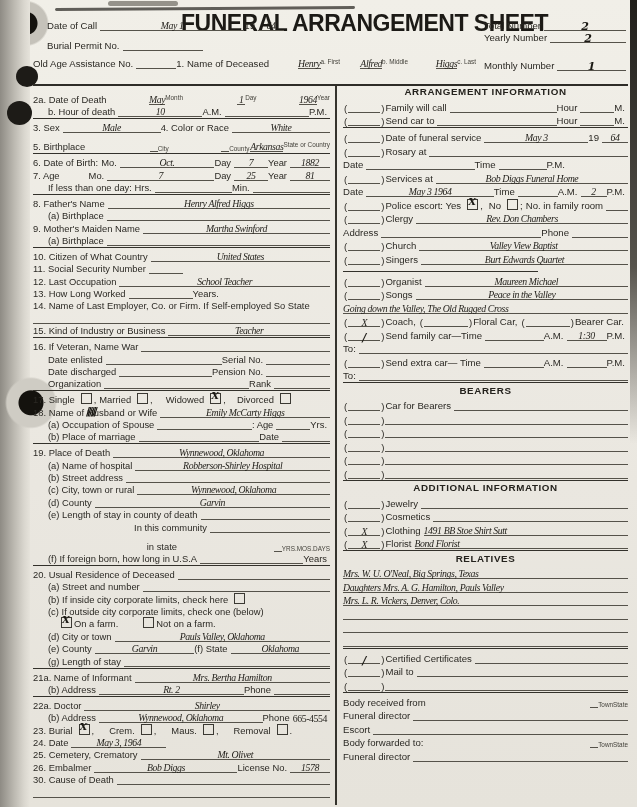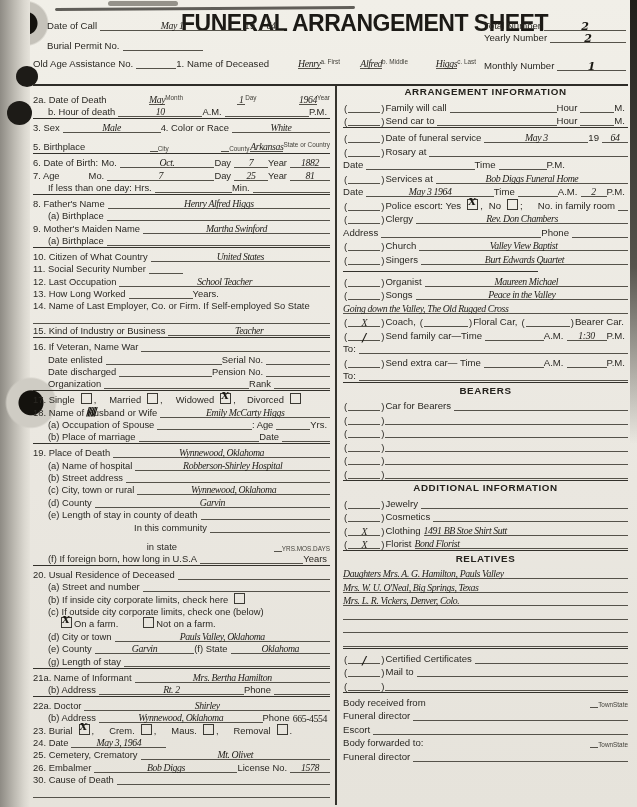--- a/index.html
+++ b/index.html
@@ -262,21 +262,21 @@
           <span class="fl"></span>
           <span class="lbl">Rank</span>
           <span class="fl w56"></span>
         </div>
         <div class="dv"></div>
 
         <div class="row">
           <span class="lbl">17.  Single</span>
           <span class="cb"></span>
           <span class="lbl">,</span>
-          <span class="lbl" style="margin-left:10px">Married</span>
+          <span class="lbl" style="">Married</span>
           <span class="cb"></span>
           <span class="lbl">,</span>
           <span class="lbl" style="margin-left:10px">Widowed</span>
           <span class="cb">
               <i class="mk hw">X</i>
             </span>
           <span class="lbl">,</span>
           <span class="lbl" style="margin-left:8px">Divorced</span>
           <span class="cb"></span>
         </div>
@@ -519,21 +519,21 @@
             <span class="pf"></span>
             <span class="paren">)</span>
           <span class="lbl">Police escort: Yes</span>
           <span class="cb">
               <i class="mk hw">X</i>
             </span>
           <span class="lbl">,</span>
           <span class="lbl" style="margin-left:3px">No</span>
           <span class="cb"></span>
           <span class="lbl">;</span>
-          <span class="lbl" style="margin-left:12px">No. in family room</span>
+          <span class="lbl" style="margin-left:0">No. in family room</span>
           <span class="fl"></span>
         </div>
         <div class="row">
           <span class="paren">(</span>
             <span class="pf"></span>
             <span class="paren">)</span>
           <span class="lbl">Clergy</span>
           <span class="fl"><i class="tv">Rev. Don Chambers</i></span>
         </div>
         <div class="row">
@@ -686,24 +686,24 @@
           <span class="paren">(</span>
             <span class="pf"><i class="tv">X</i></span>
             <span class="paren">)</span>
           <span class="lbl">Florist</span>
           <span class="fl" style="text-align:left"><i class="tv">Bond Florist</i></span>
         </div>
         <div class="dv"></div>
 
         <div class="hd">RELATIVES</div>
         <div class="row">
+          <span class="fl" style="text-align:left"><i class="tv">Mrs. W. U. O'Neal, Big Springs, Texas</i></span>
+        </div>
+        <div class="row">
           <span class="fl" style="text-align:left"><i class="tv">Daughters Mrs. A. G. Hamilton, Pauls Valley</i></span>
-        </div>
-        <div class="row">
-          <span class="fl" style="text-align:left"><i class="tv">Mrs. W. U. O'Neal, Big Springs, Texas</i></span>
         </div>
         <div class="row">
           <span class="fl" style="text-align:left"><i class="tv">Mrs. L. R. Vickers, Denver, Colo.</i></span>
         </div>
         <div class="row">
             <span class="fl"></span>
           </div>
         <div class="row">
             <span class="fl"></span>
           </div>

